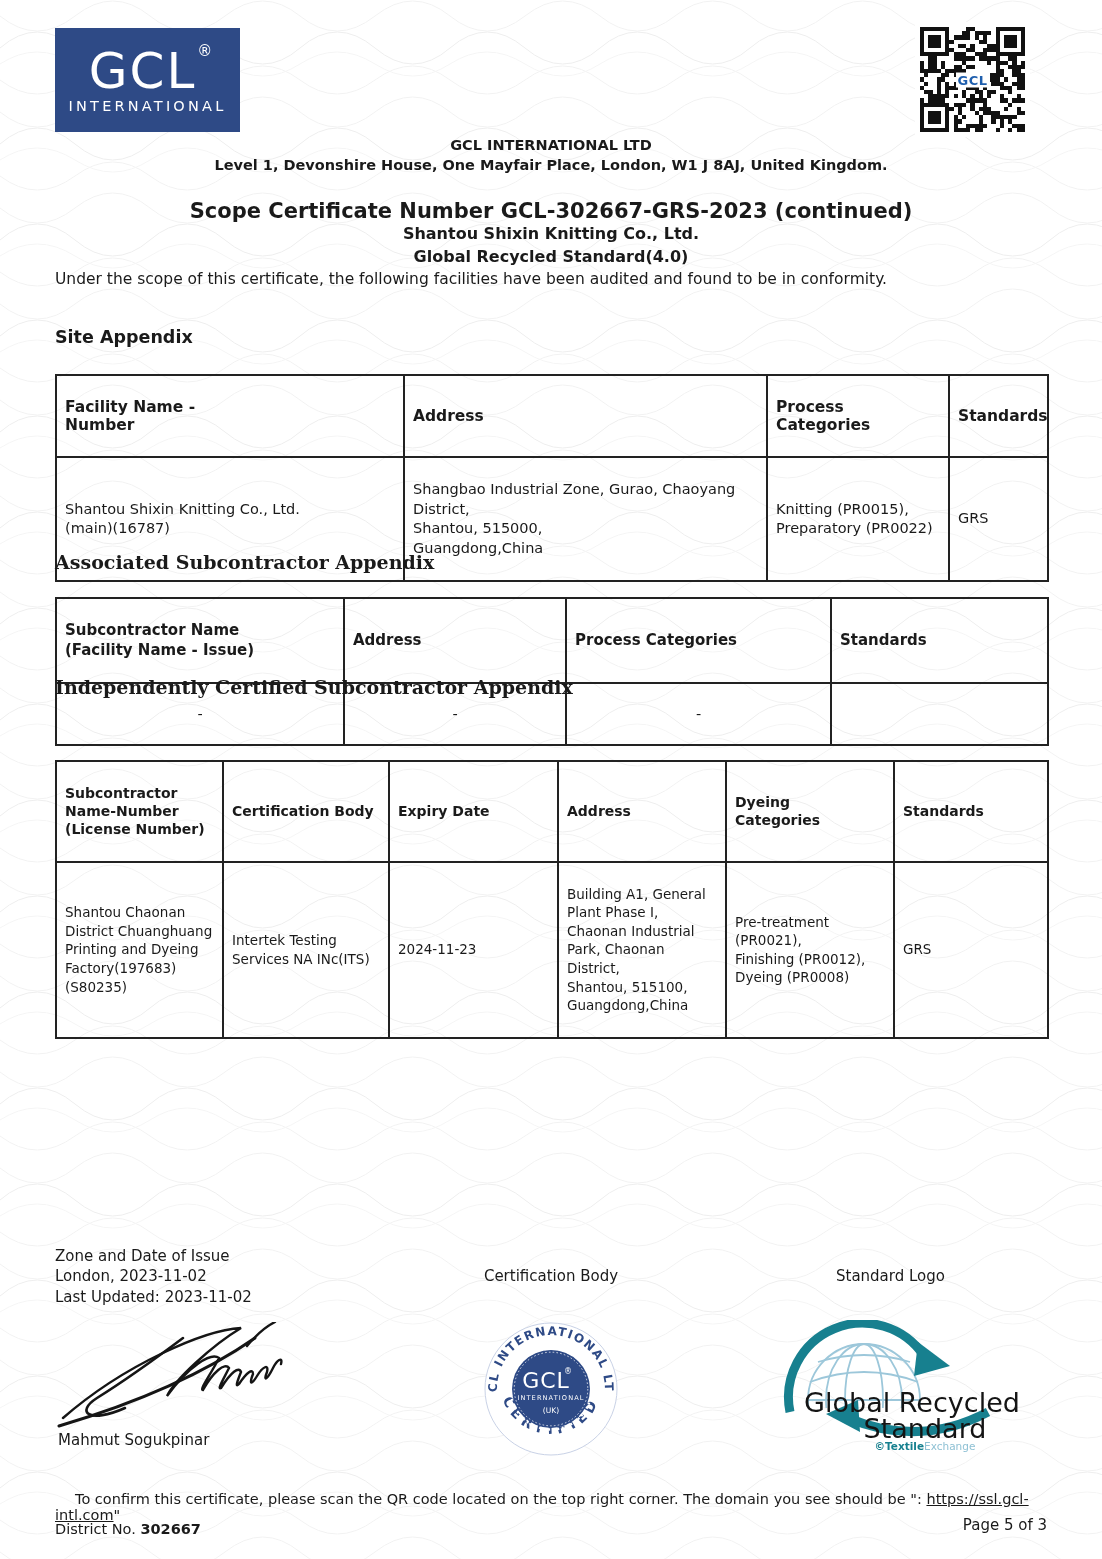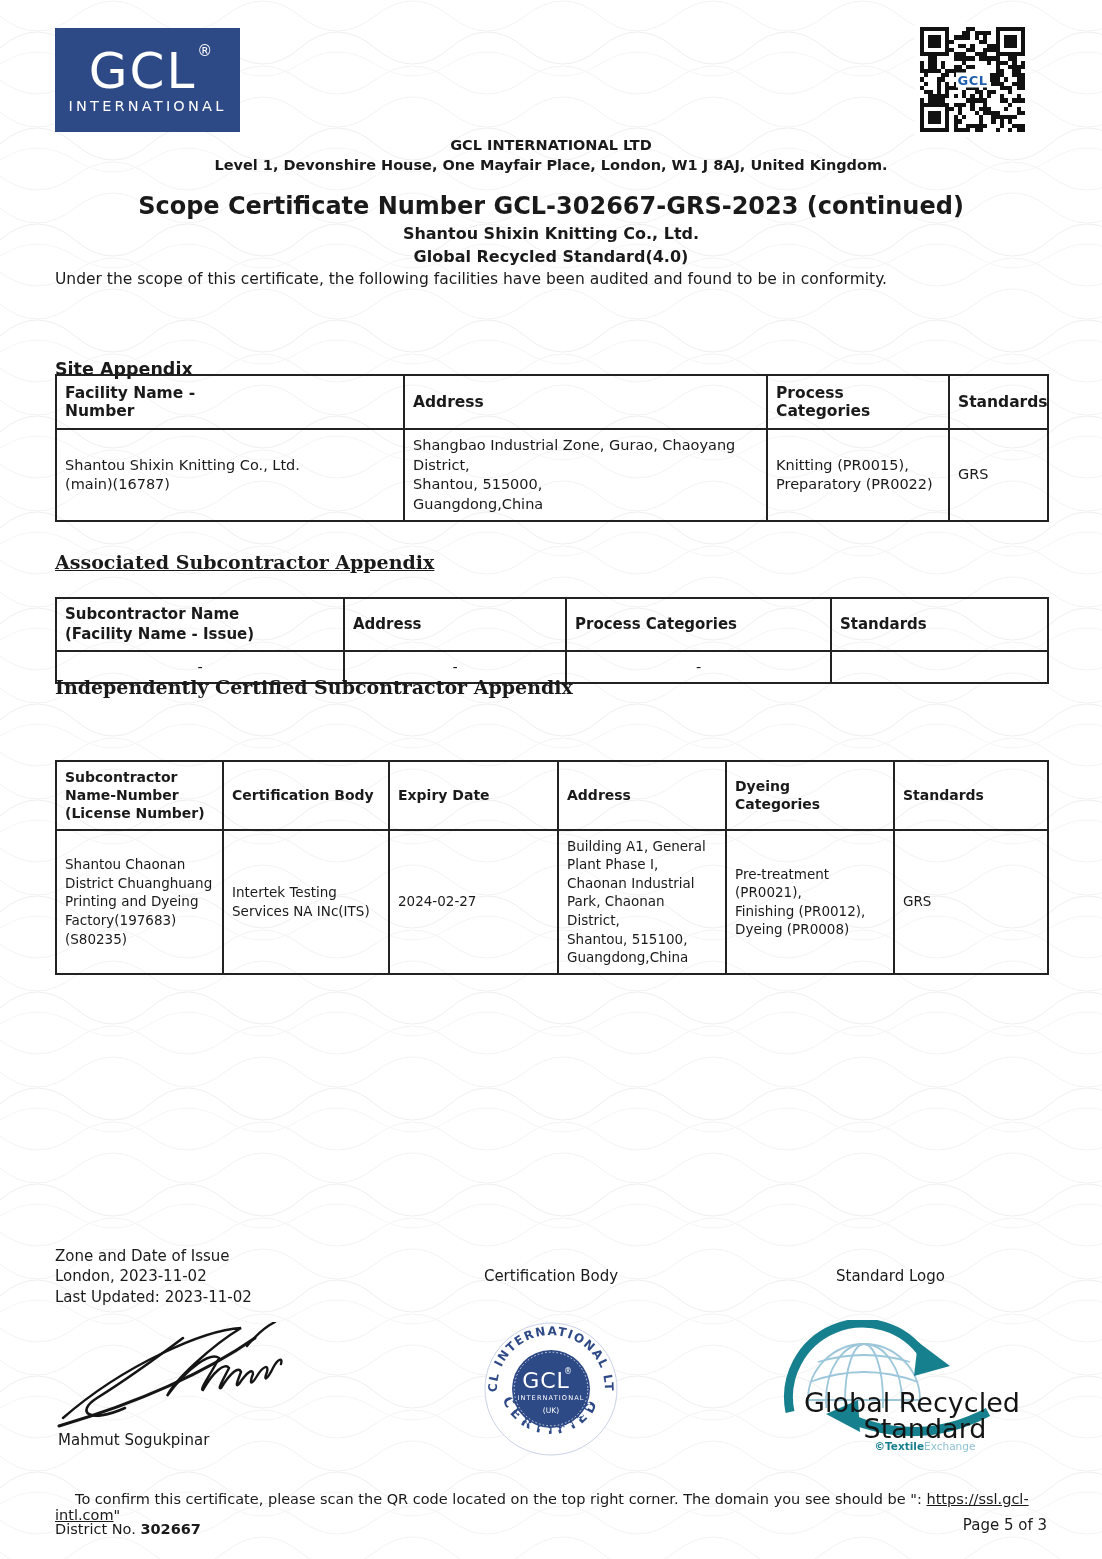--- a/index.html
+++ b/index.html
@@ -19,31 +19,31 @@
   .qr-wrap { left:915px; top:22px; width:115px; height:115px; background:#fff; padding:5px; }
   .qr-grid { position:relative; width:105px; height:105px; display:grid;
              grid-template-columns:repeat(25,1fr); grid-template-rows:repeat(25,1fr); background:#fff; }
   .qr-grid .m { background:#111; }
   .qr-center { position:absolute; left:50%; top:50%; transform:translate(-50%,-50%);
                background:#fff; padding:0 2px; font-weight:bold; font-size:13px; color:#1f5fae; letter-spacing:.5px; }
 
   .center-line { left:0; width:1102px; text-align:center; }
   .hdr-company { top:137px; font-size:14.5px; font-weight:bold; }
   .hdr-address { top:157px; font-size:14.5px; font-weight:bold; }
-  .hdr-title   { top:192px; font-size:24px;   font-weight:bold; }
+  .hdr-title   { top:199px; font-size:21px;   font-weight:bold; }
   .hdr-holder  { top:224px; font-size:16px;   font-weight:bold; }
   .hdr-standard{ top:247px; font-size:16px;   font-weight:bold; }
 
   .intro { left:55px; top:270px; width:992px; font-size:15.5px; }
 
   .sec-title-sans  { left:55px; font-size:17.5px; font-weight:bold; }
   .sec-title-serif { left:55px; font-size:19px; font-weight:bold; font-family:"DejaVu Serif", serif; }
 
   table { border-collapse:collapse; table-layout:fixed; width:992px; background:transparent; }
-  th,td { border:2px solid #222; padding:6px 8px; vertical-align:middle; text-align:left; }
+  th,td { border:2px solid #222; padding:22px 8px; vertical-align:middle; text-align:left; }
   th { font-weight:bold; }
   .pre { white-space:pre-line; }
   .center { text-align:center; }
 
   .t1 { left:55px; top:374px; }
   .t1 th { font-size:15.5px; height:54px; }
   .t1 td { font-size:14.5px; height:84px; line-height:1.35; }
 
   .t2 { left:55px; top:597px; }
   .t2 th { font-size:15px; height:50px; line-height:1.3; }
@@ -722,21 +722,21 @@
   </div>
 
   <div class="layer center-line hdr-company">GCL INTERNATIONAL LTD</div>
   <div class="layer center-line hdr-address">Level 1, Devonshire House, One Mayfair Place, London, W1 J 8AJ, United Kingdom.</div>
   <div class="layer center-line hdr-title">Scope Certificate Number GCL-302667-GRS-2023 (continued)</div>
   <div class="layer center-line hdr-holder">Shantou Shixin Knitting Co., Ltd.</div>
   <div class="layer center-line hdr-standard">Global Recycled Standard(4.0)</div>
 
   <div class="layer intro">Under the scope of this certificate, the following facilities have been audited and found to be in conformity.</div>
 
-  <div class="layer sec-title-sans" style="top:327px;margin-top:32px;">Site Appendix</div>
+  <div class="layer sec-title-sans" style="top:327px;">Site Appendix</div>
   <table class="layer t1">
     <colgroup>
         <col style="width:348px">
         <col style="width:363px">
         <col style="width:182px">
         <col style="width:99px">
       </colgroup>
     <tbody>
         <tr>
       <th><span class="pre">Facility Name -
@@ -751,21 +751,21 @@
       <td><span class="pre">Shangbao Industrial Zone, Gurao, Chaoyang District,
 Shantou, 515000,
 Guangdong,China</span></td>
       <td><span class="pre">Knitting (PR0015),
 Preparatory (PR0022)</span></td>
       <td><span>GRS</span></td>
     </tr>
   </tbody>
     </table>
 
-  <div class="layer sec-title-serif" style="top:551px;text-decoration:underline;">Associated Subcontractor Appendix</div>
+  <div class="layer sec-title-serif" style="top:551px;">Associated Subcontractor Appendix</div>
   <table class="layer t2">
     <colgroup>
         <col style="width:288px">
         <col style="width:222px">
         <col style="width:265px">
         <col style="width:217px">
       </colgroup>
     <tbody>
         <tr>
       <th><span class="pre">Subcontractor Name
@@ -802,21 +802,21 @@
       <th><span>Expiry Date</span></th>
       <th><span>Address</span></th>
       <th><span class="pre">Dyeing
 Categories</span></th>
       <th><span>Standards</span></th>
     </tr>
     <tr>
       <td><span class="pre">Shantou Chaonan District Chuanghuang Printing and Dyeing Factory(197683)
 (S80235)</span></td>
       <td><span>Intertek Testing Services NA INc(ITS)</span></td>
-      <td><span>2024-02-27</span></td>
+      <td><span>2024-11-23</span></td>
       <td><span class="pre">Building A1, General Plant Phase I, Chaonan Industrial Park, Chaonan District,
 Shantou, 515100,
 Guangdong,China</span></td>
       <td><span class="pre">Pre-treatment (PR0021),
 Finishing (PR0012),
 Dyeing (PR0008)</span></td>
       <td><span>GRS</span></td>
     </tr>
   </tbody>
     </table>

